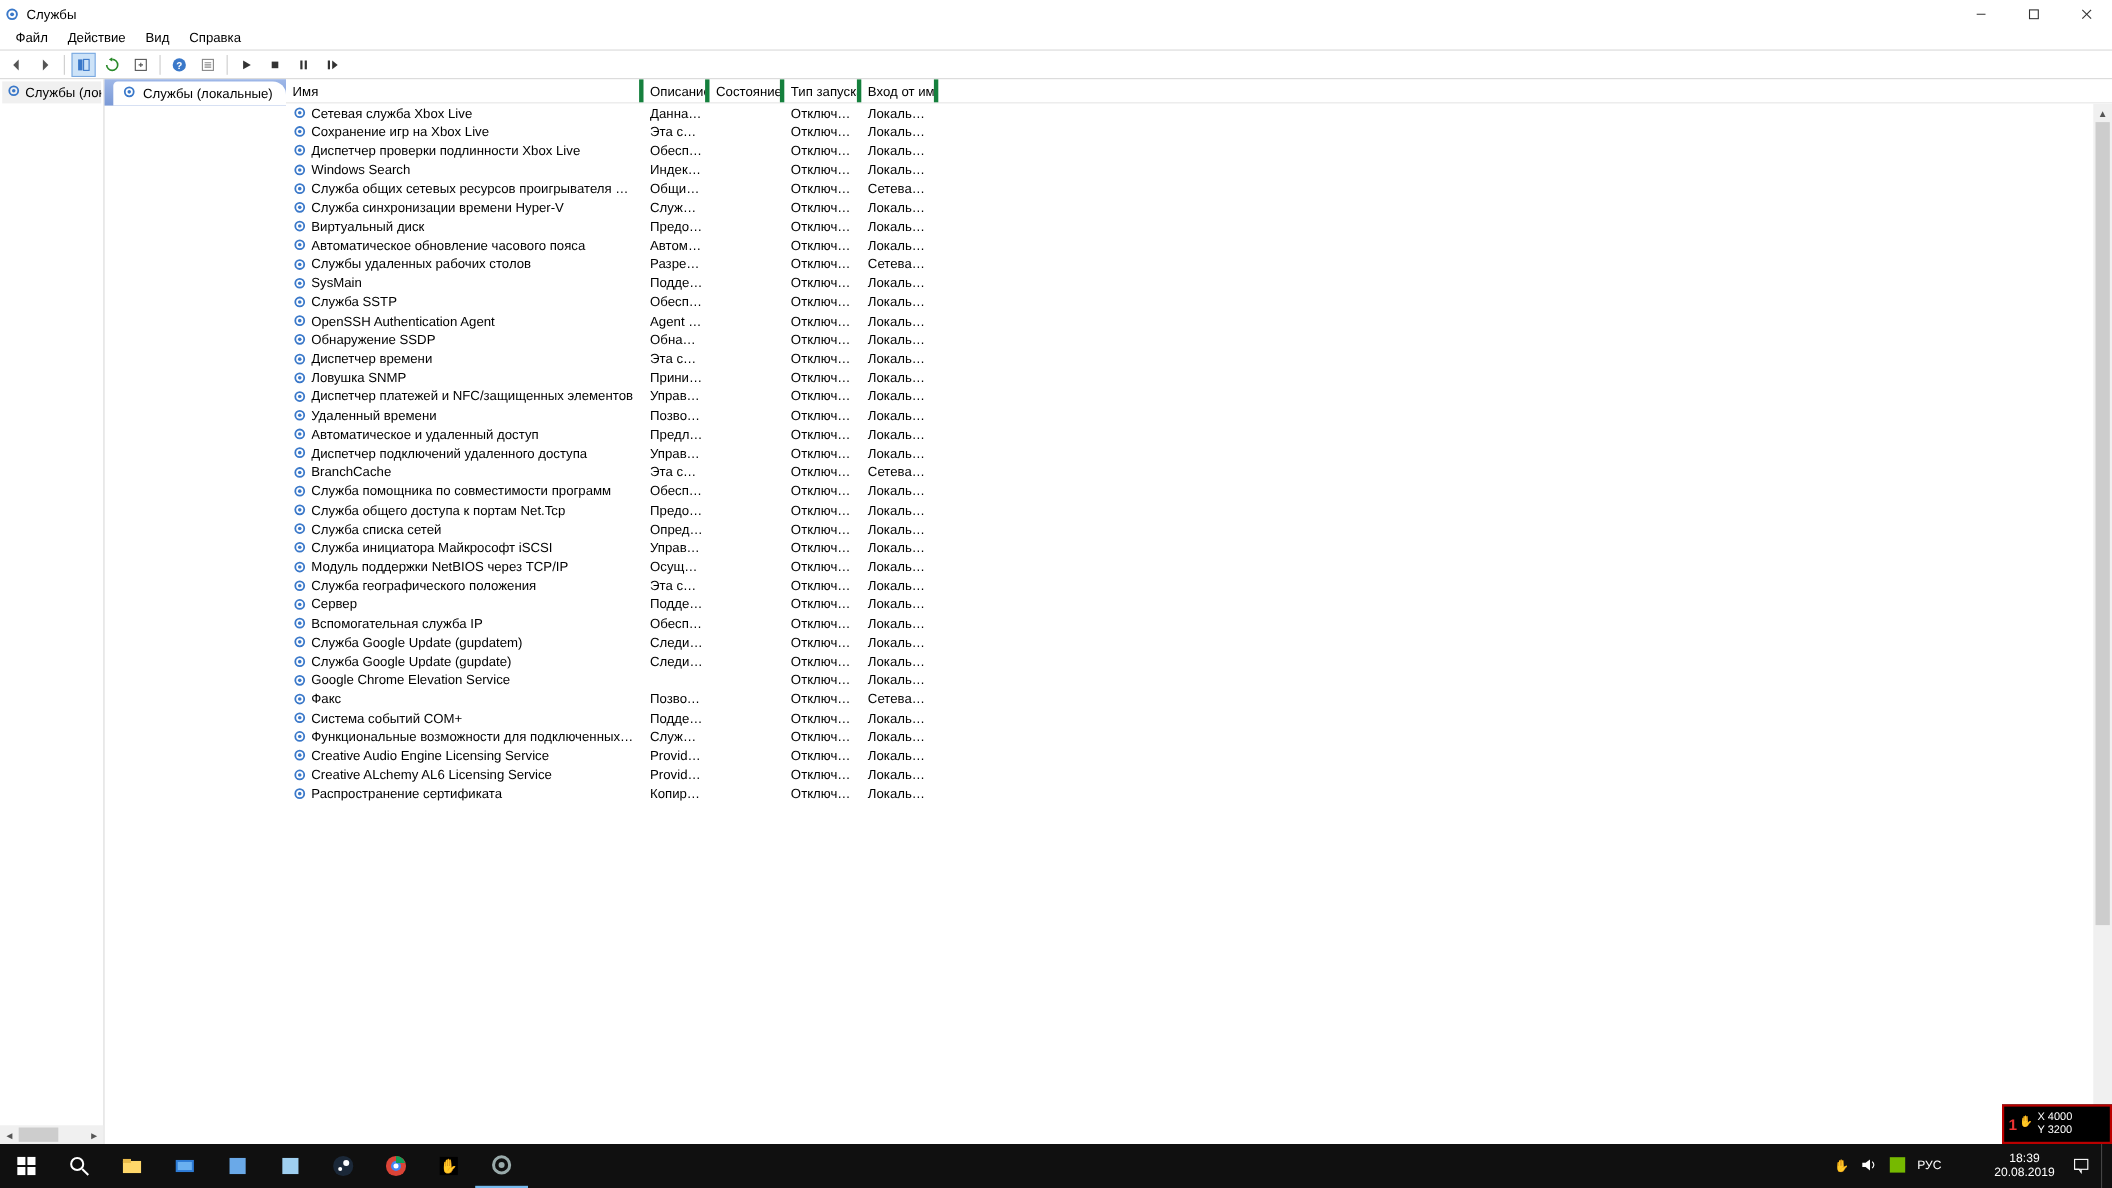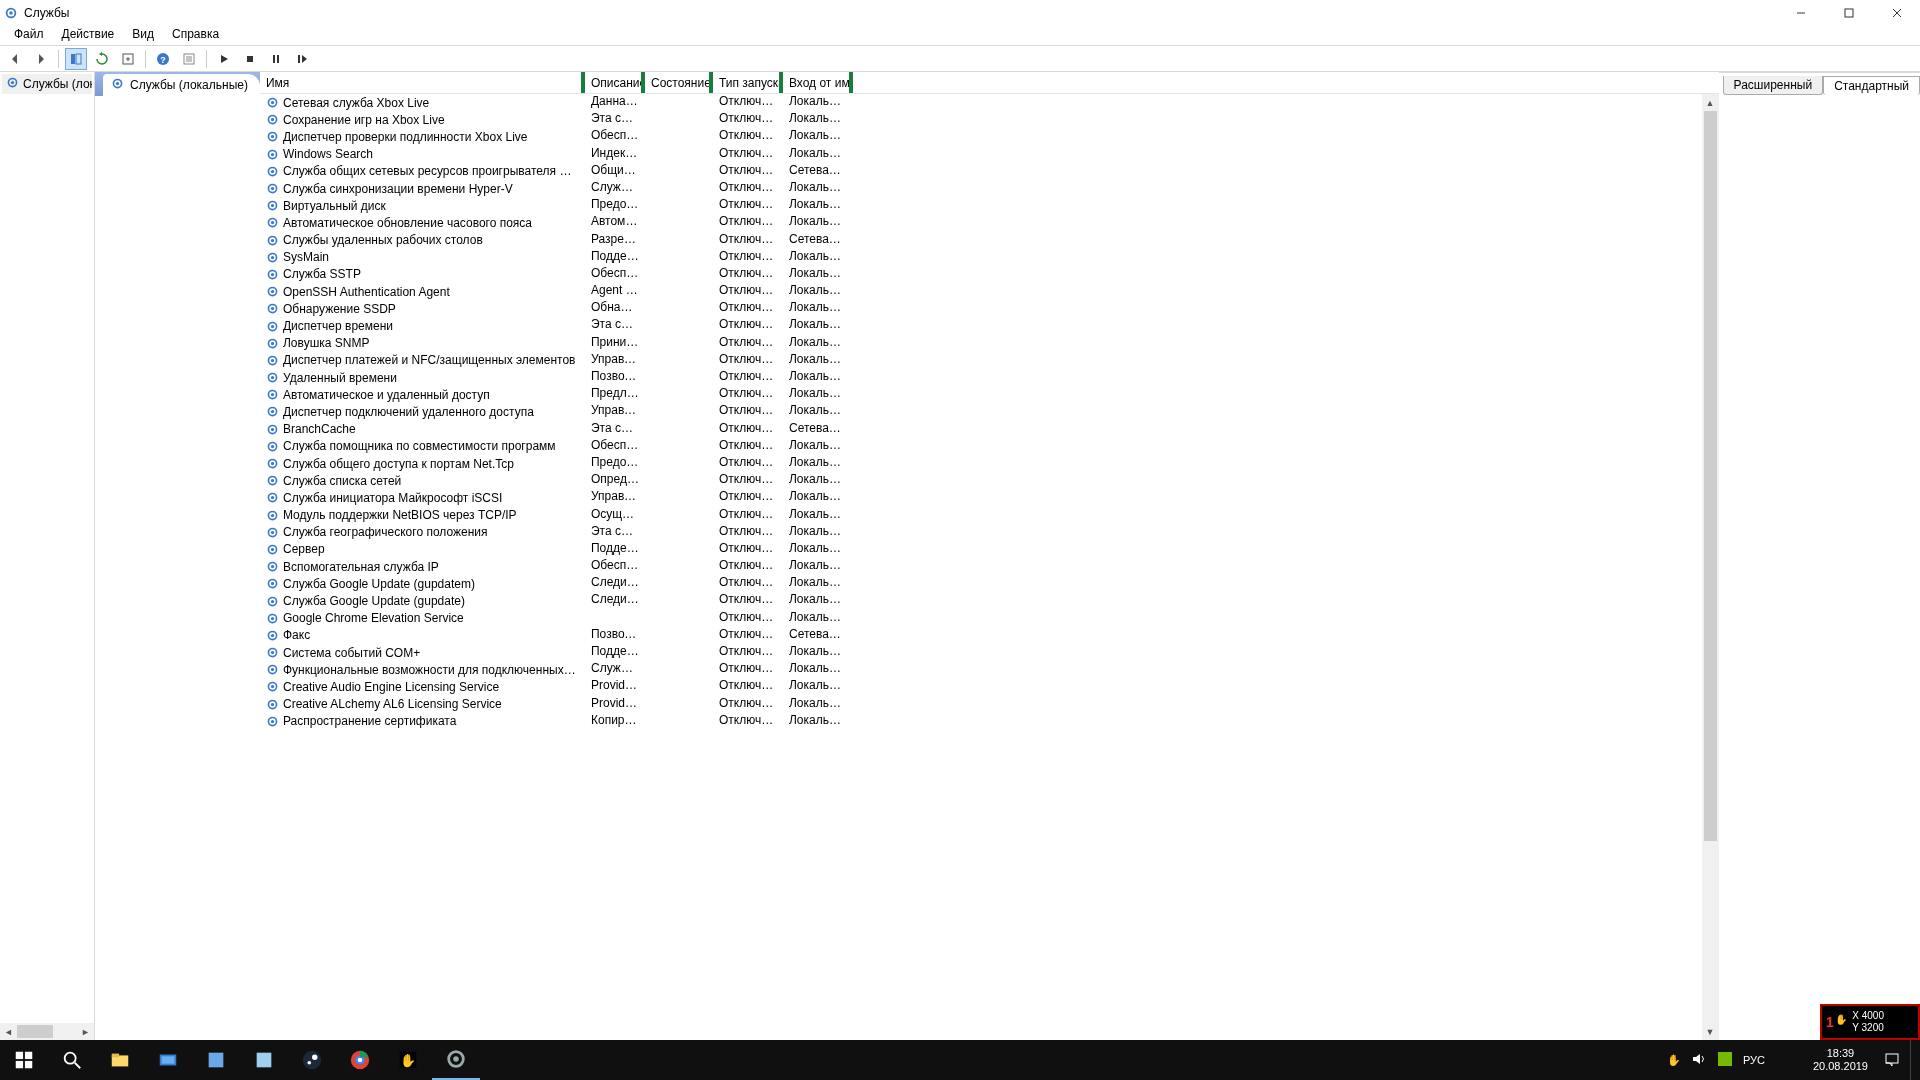--- a/index.html
+++ b/index.html
@@ -47,21 +47,21 @@
   .listheader { display:flex; height:22px; border-bottom:1px solid #e5e5e5; font-size:12px; align-items:center;}
   .lh-cell { padding:0 6px; border-right:4px solid #15803d; overflow:hidden; white-space:nowrap; text-overflow:ellipsis; display:flex; align-items:center; height:100%;}
   .col-name { width:325px; }
   .col-desc { width:60px; }
   .col-state { width:68px; }
   .col-startup { width:70px; }
   .col-logon { width:70px; }
 
   .listbody { flex:1; overflow:hidden; position:relative;}
   .listrows { }
-  .listrow { display:flex; height:17.2px; font-size:12px;}
+  .listrow { display:flex; height:17.2px; align-items:center; font-size:12px;}
   .lc { padding:0 6px; overflow:hidden; white-space:nowrap; text-overflow:ellipsis;}
   .lc-name { width:325px; display:flex; align-items:center; gap:4px;}
   .lc-desc { width:60px; }
   .lc-state { width:68px; }
   .lc-startup{ width:70px; }
   .lc-logon  { width:70px; }
   .svc-icon { width:13px; height:13px; flex-shrink:0;}
   .svc-icon svg { width:13px; height:13px; }
   .name-text { overflow:hidden; text-overflow:ellipsis; white-space:nowrap; flex:1;}
 
@@ -728,24 +728,20 @@
             <div class="uparr">▲</div>
             <div class="track">
                 <div class="thumb"></div>
               </div>
             <div class="dnarr" style="position:absolute;bottom:0;left:0;right:0;">▼</div>
           </div>
         </div>
       </div>
     </div>
 
-    <div class="bottom-tabs">
-      <div class="btab inactive" style="border:1px solid #aaa;border-top:none;border-radius:0 0 3px 3px;"><span>Расширенный</span></div>
-      <div class="btab active" style="border:1px solid #aaa;border-bottom:none;border-radius:0 0 3px 3px;background:#fff;"><span>Стандартный</span></div>
-    </div>
   </div>
 </div>
 
 <div class="overlay-badge">
   <div class="icons">
     <span style="color:#e33;font-weight:bold;font-size:14px;">1</span>
     <span style="color:#e33;">✋</span>
   </div>
   <div class="coords">
     <div>X 4000</div>

